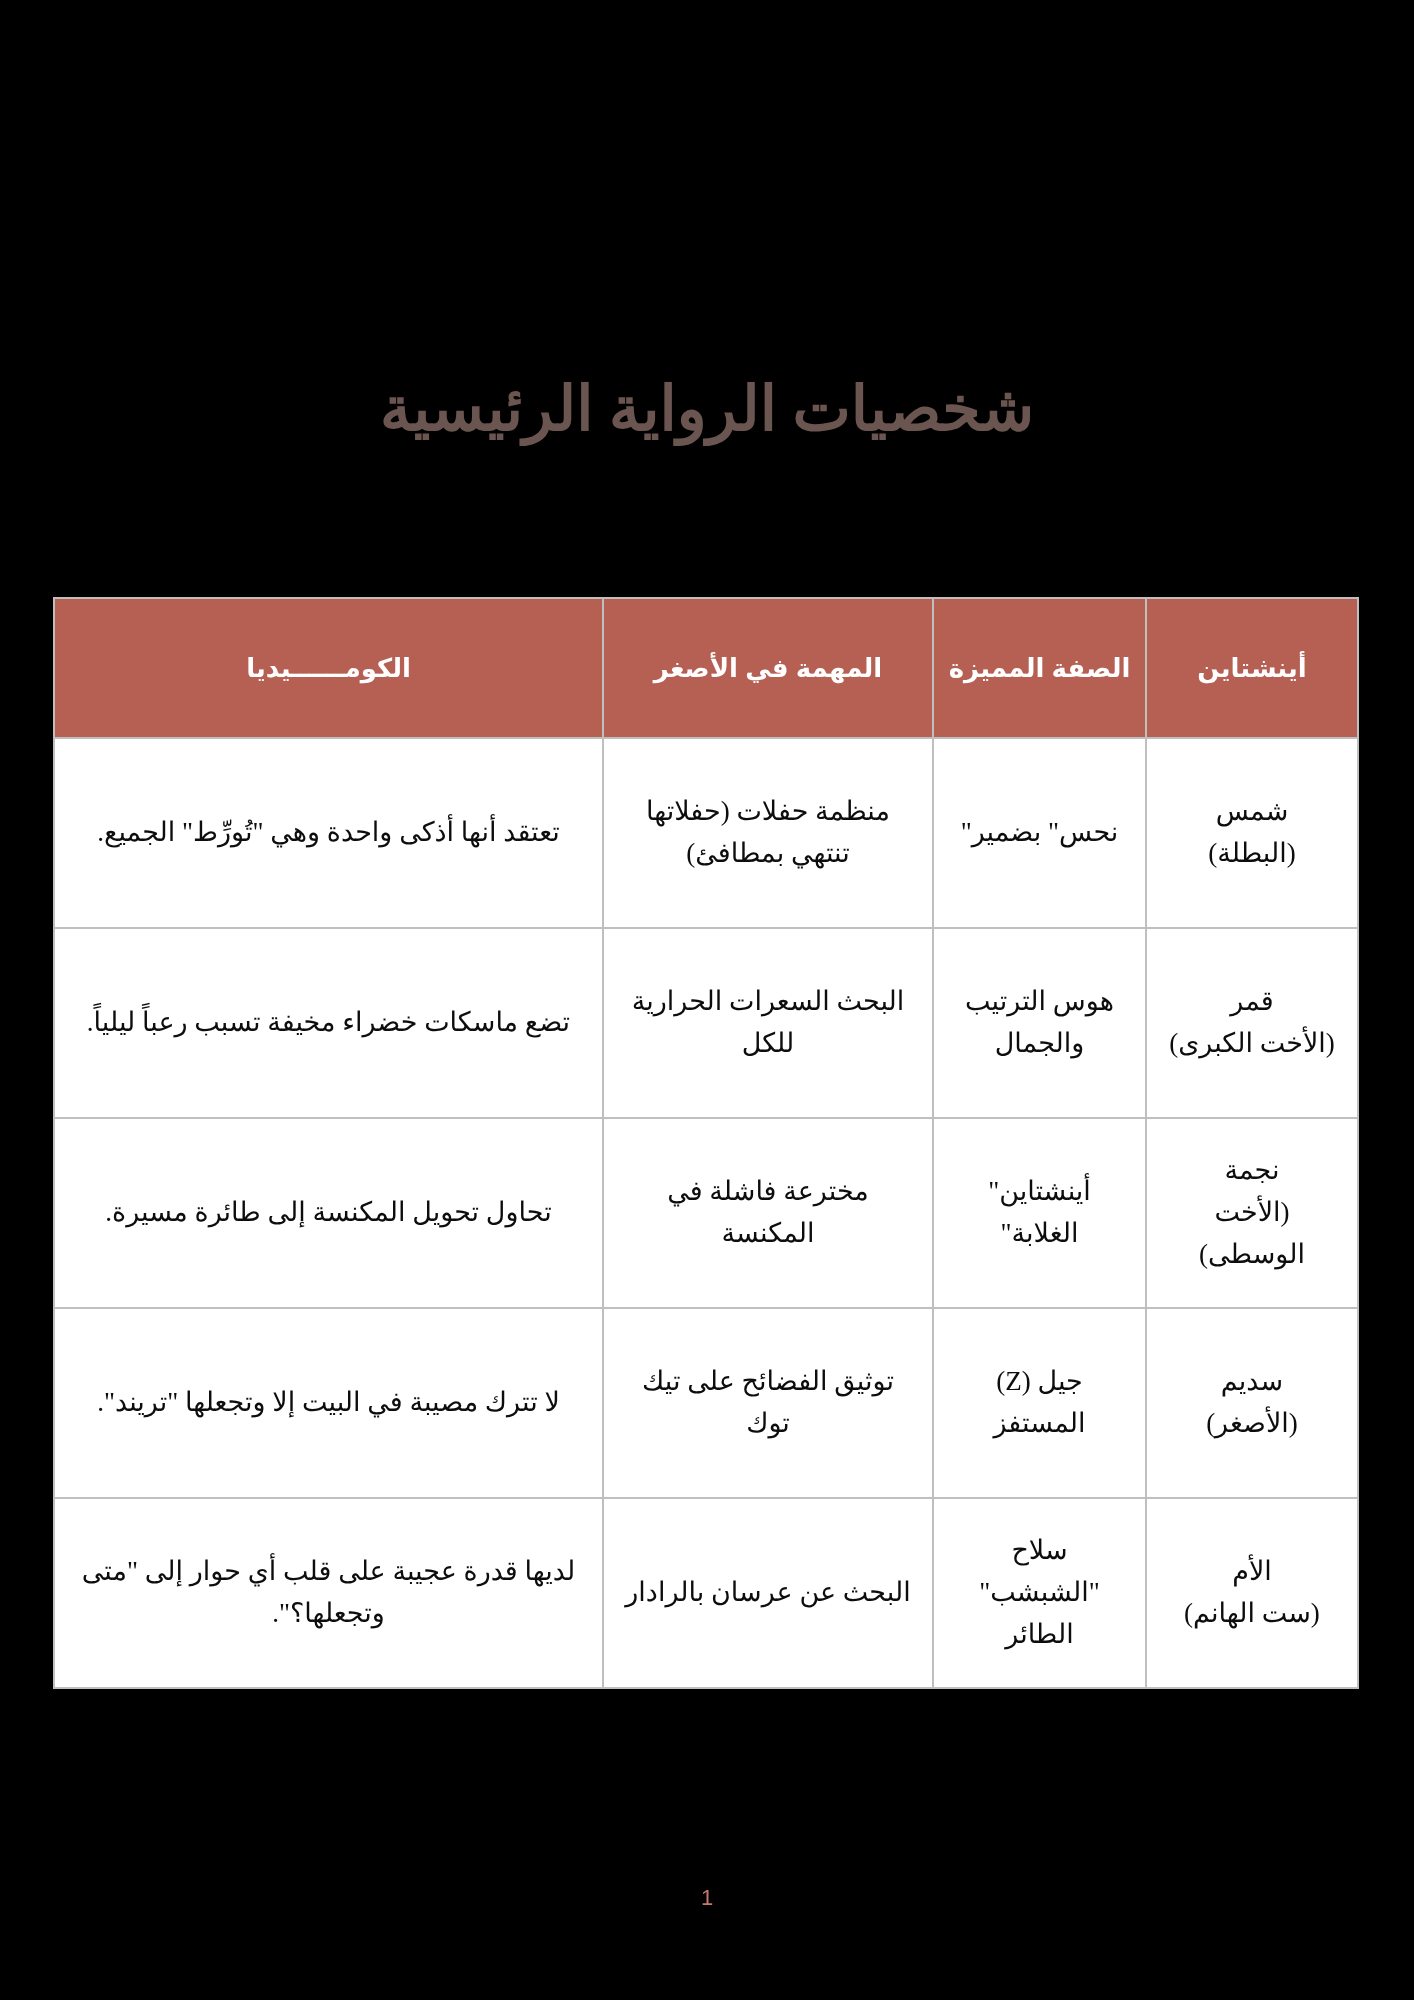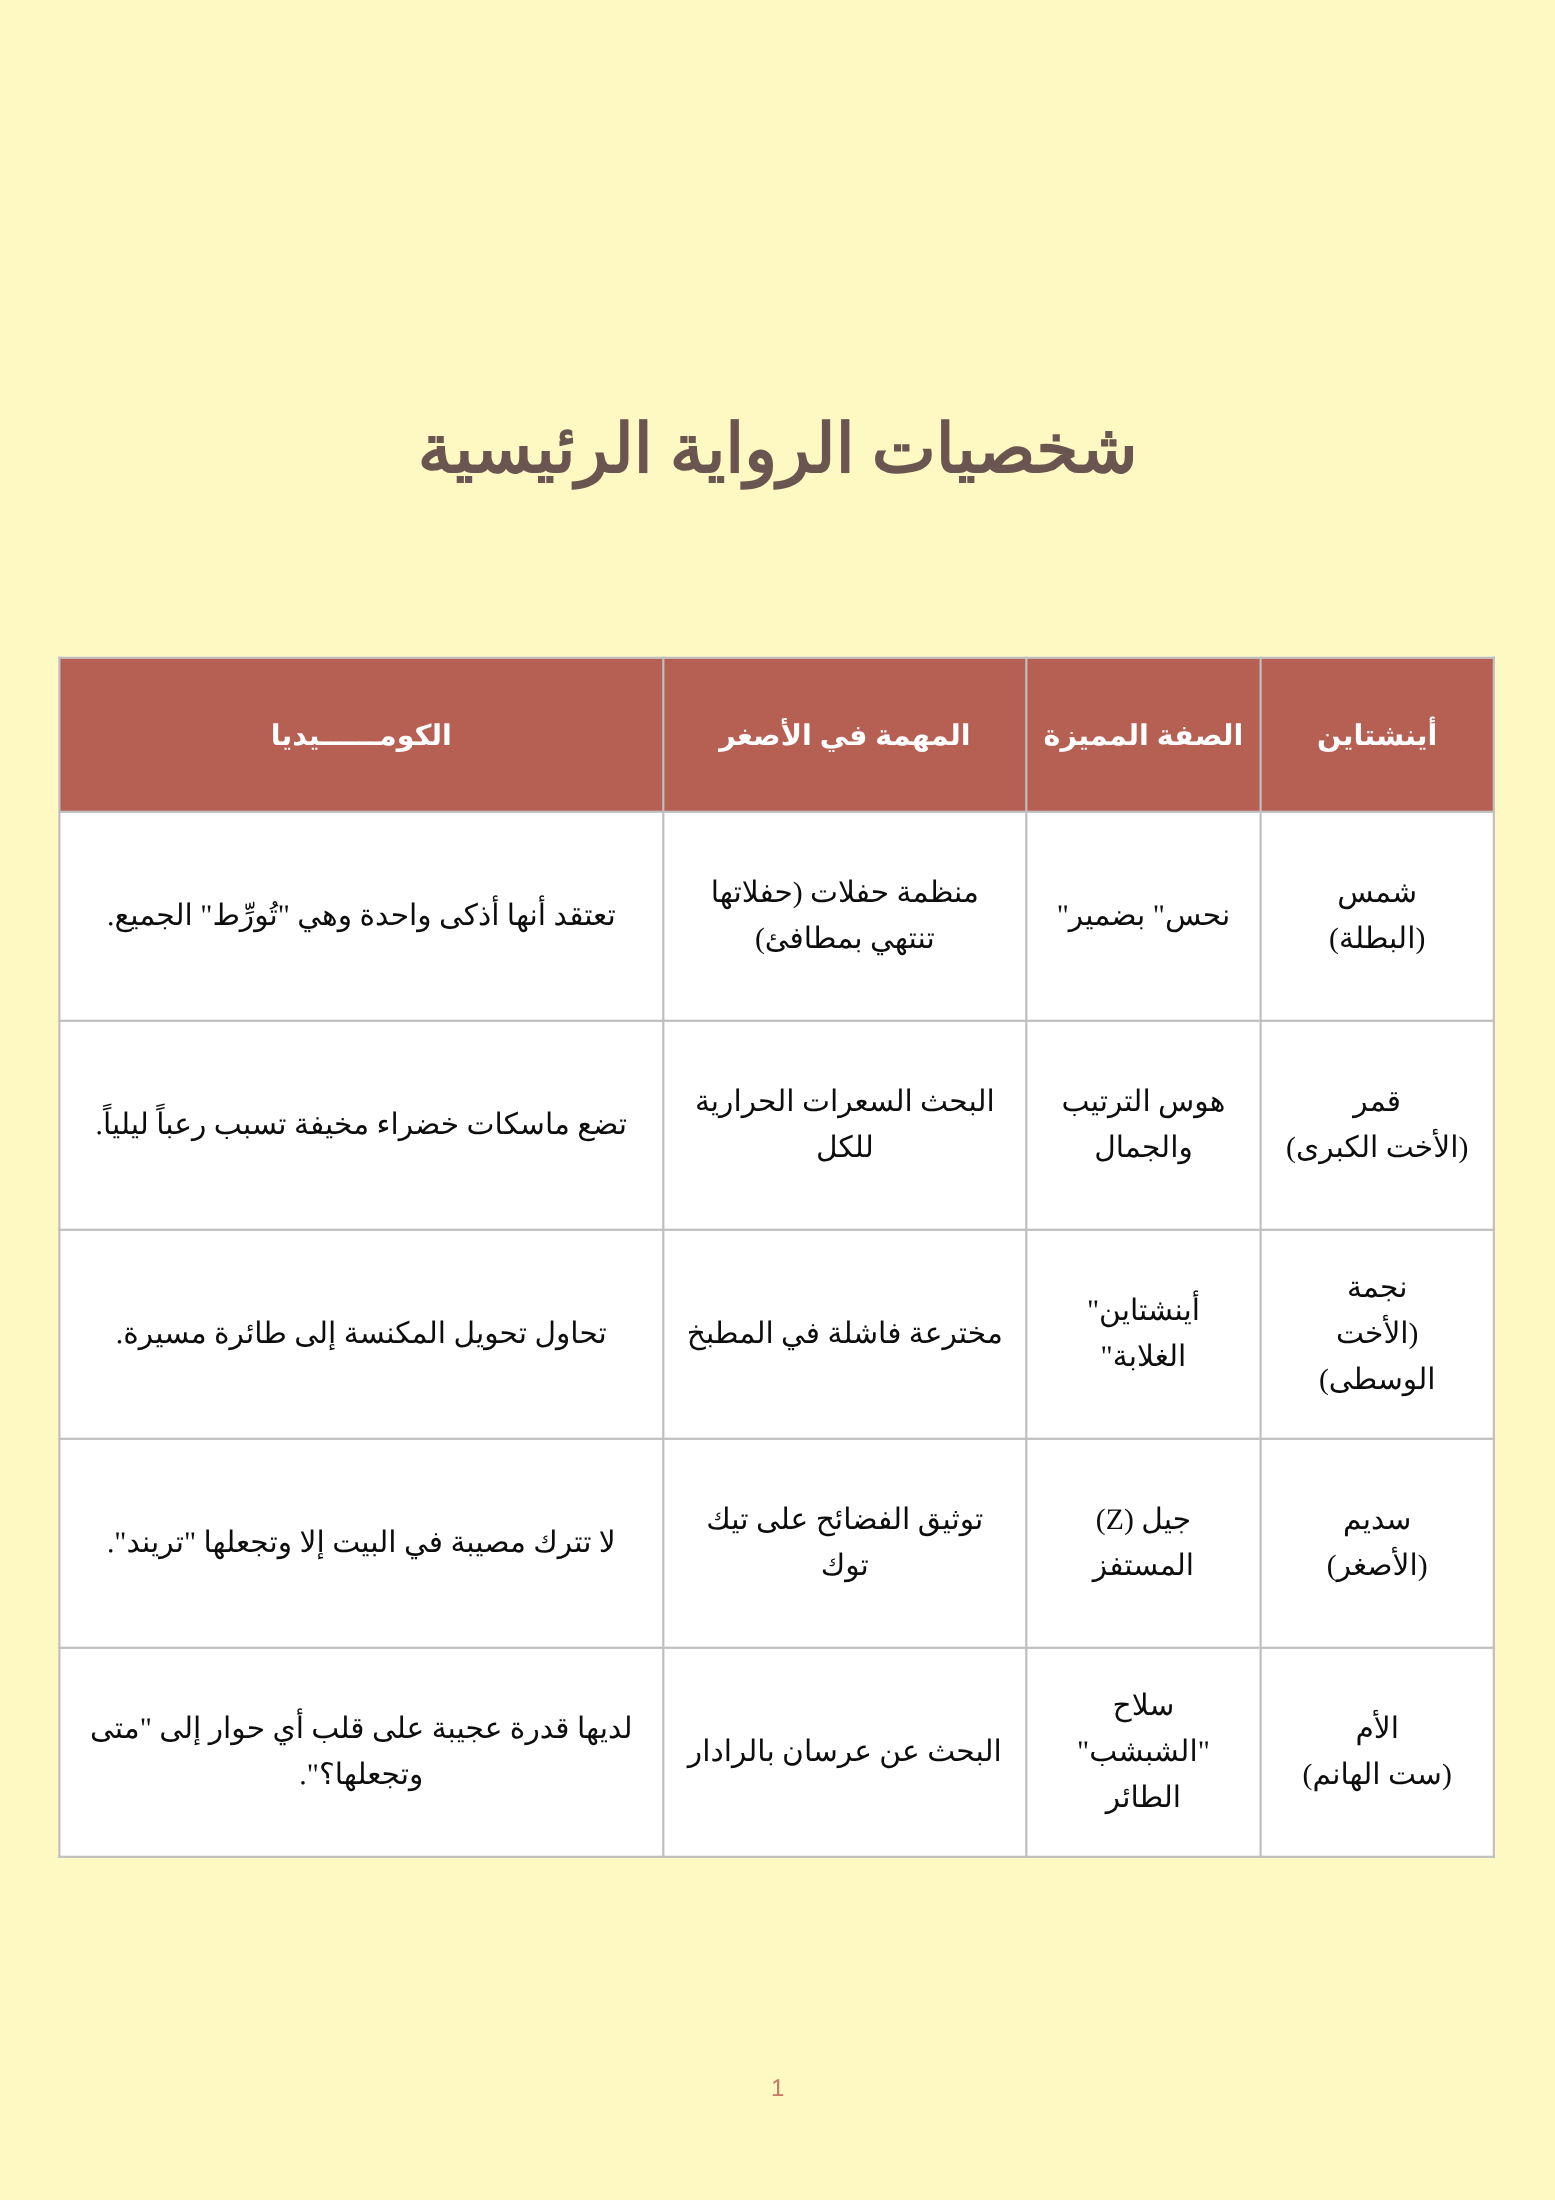--- a/index.html
+++ b/index.html
@@ -11,21 +11,21 @@
     height: 2000px;
     background: #ffffff;
     font-family: "Liberation Sans", "DejaVu Sans", sans-serif;
     position: relative;
     overflow: hidden;
   }
 
   .page {
     position: absolute;
     inset: 0;
-    background: #fef9c3;
+    background: #000000;
   }
 
   
   .doc-title {
     position: absolute;
     top: 330px;
     left: 0;
     width: 1414px;
     text-align: center;
     font-family: "Liberation Serif", "DejaVu Serif", serif;
@@ -143,21 +143,21 @@
           <td class="c-name">قمر
 (الأخت الكبرى)</td>
           <td class="c-trait">هوس الترتيب والجمال</td>
           <td class="c-task">البحث السعرات الحرارية للكل</td>
           <td class="c-comedy">تضع ماسكات خضراء مخيفة تسبب رعباً ليلياً.</td>
         </tr>
         <tr>
           <td class="c-name">نجمة
 (الأخت الوسطى)</td>
           <td class="c-trait">أينشتاين" الغلابة"</td>
-          <td class="c-task">مخترعة فاشلة في المطبخ</td>
+          <td class="c-task">مخترعة فاشلة في المكنسة</td>
           <td class="c-comedy">تحاول تحويل المكنسة إلى طائرة مسيرة.</td>
         </tr>
         <tr>
           <td class="c-name">سديم
 (الأصغر)</td>
           <td class="c-trait">جيل (Z) المستفز</td>
           <td class="c-task">توثيق الفضائح على تيك توك</td>
           <td class="c-comedy">لا تترك مصيبة في البيت إلا وتجعلها "تريند".</td>
         </tr>
         <tr>

